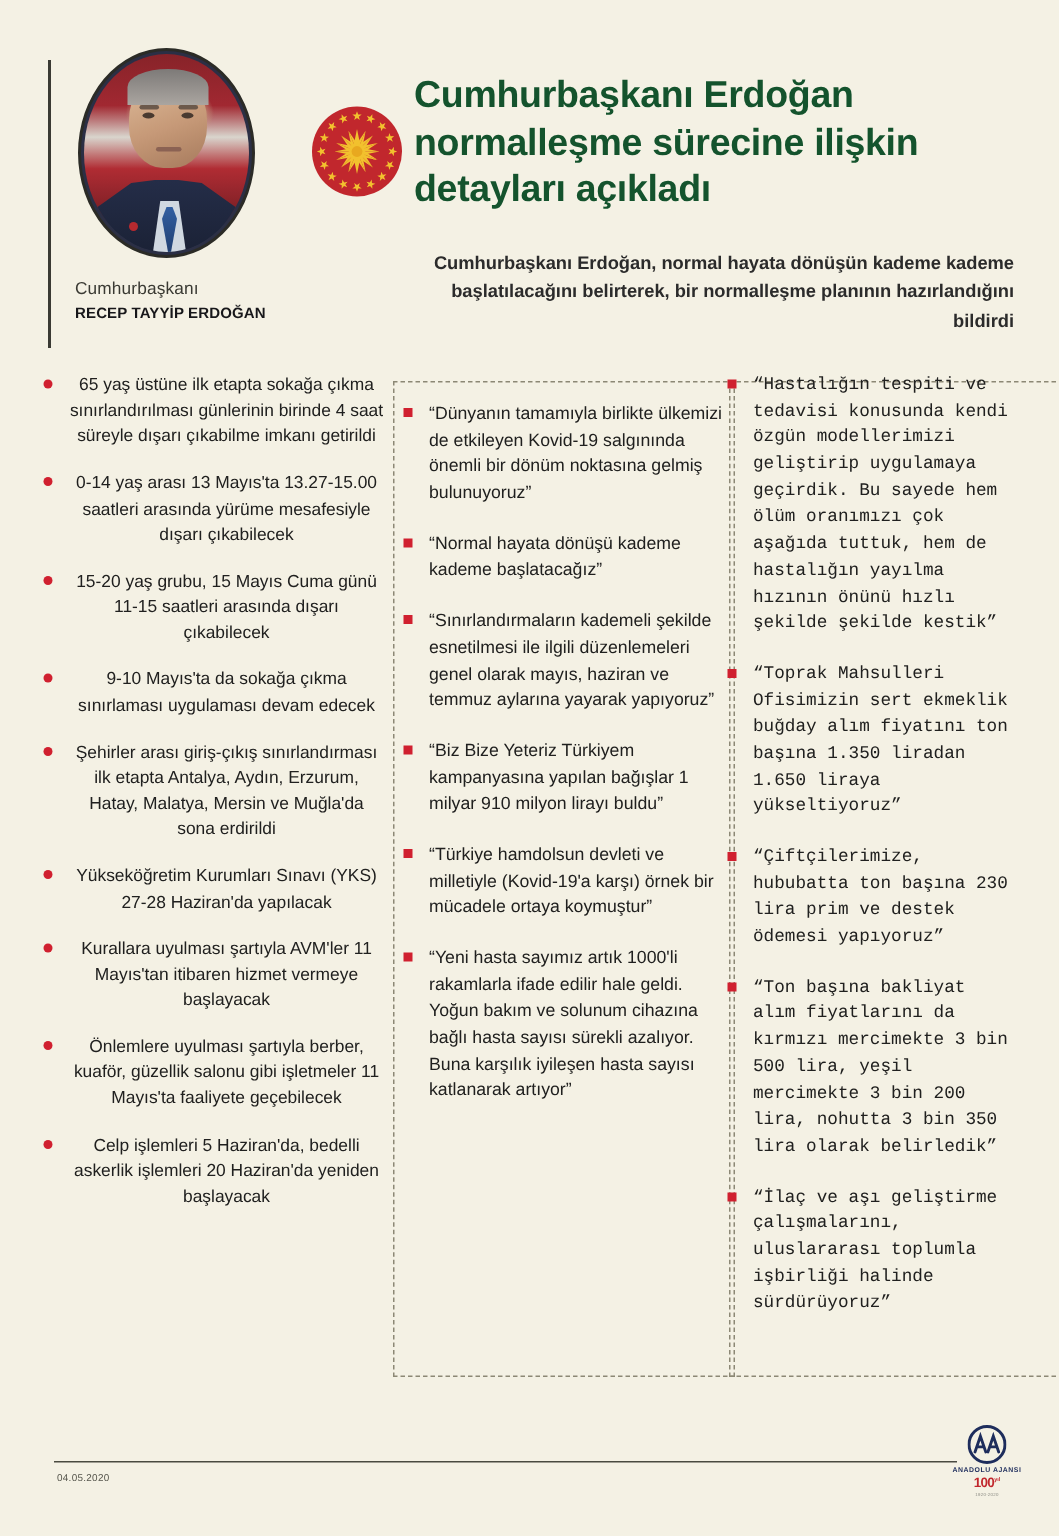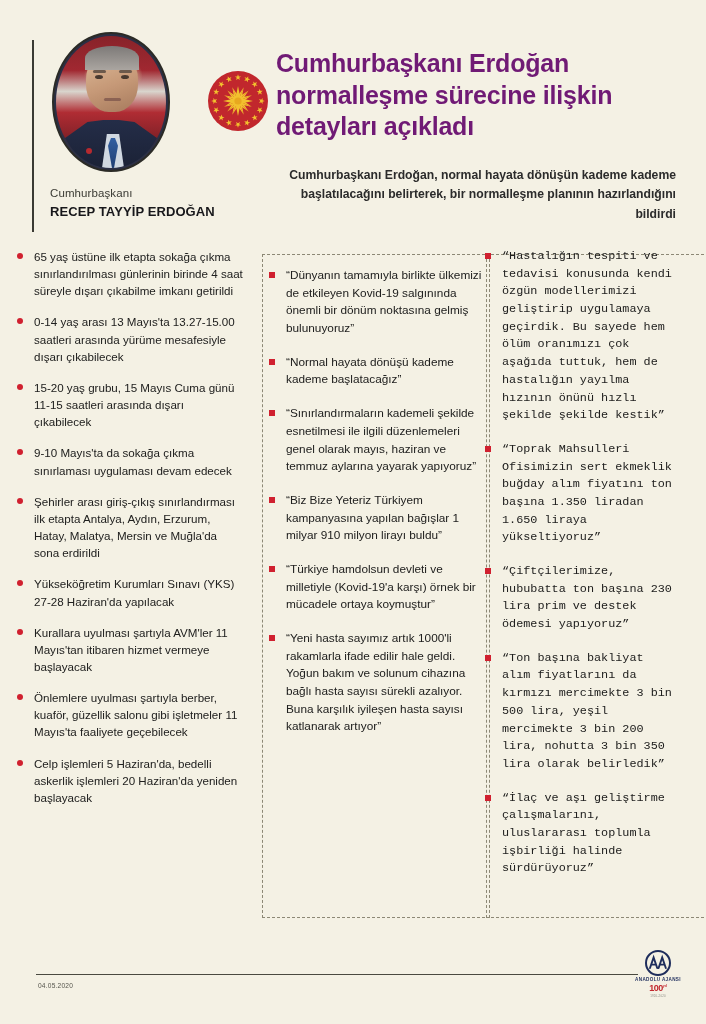--- a/index.html
+++ b/index.html
@@ -135,34 +135,34 @@
     left: 18px; top: 155px;
     width: 210px;
   }
   .caption-role {
     font-size: 11.5px;
     color: #3a3a33;
     letter-spacing: 0.1px;
     margin-bottom: 5px;
   }
   .caption-name {
-    font-size: 13px;
+    font-size: 10px;
     font-weight: bold;
     color: #17171a;
     letter-spacing: 0.1px;
   }
 
   .headline {
     position: absolute;
     left: 276px; top: 48px;
     width: 410px;
     font-size: 25px;
     font-weight: bold;
     line-height: 1.26;
-    color: #701a75;
+    color: #14532d;
     letter-spacing: -0.2px;
   }
 
   .standfirst {
     position: absolute;
     left: 276px; top: 166px;
     width: 400px;
     font-size: 12.2px;
     font-weight: bold;
     line-height: 1.58;
@@ -176,21 +176,21 @@
     left: 0; top: 248px;
     width: 706px;
     height: 700px;
   }
 
   .col {
     position: absolute;
     top: 0;
   }
 
-  .col-left  { left: 16px;  width: 228px; }
+  .col-left  { left: 28px;  width: 228px; text-align: center; }
   .col-mid   { left: 268px; width: 214px; margin-top: 19px; }
   .col-right { left: 484px; width: 190px; font-family: Liberation Mono, monospace; }
 
   .dashbox {
     position: absolute;
     border: 1px dashed #8c8875;
   }
   .dashbox-mid {
     left: 262px; top: 6px;
     width: 228px; height: 664px;

